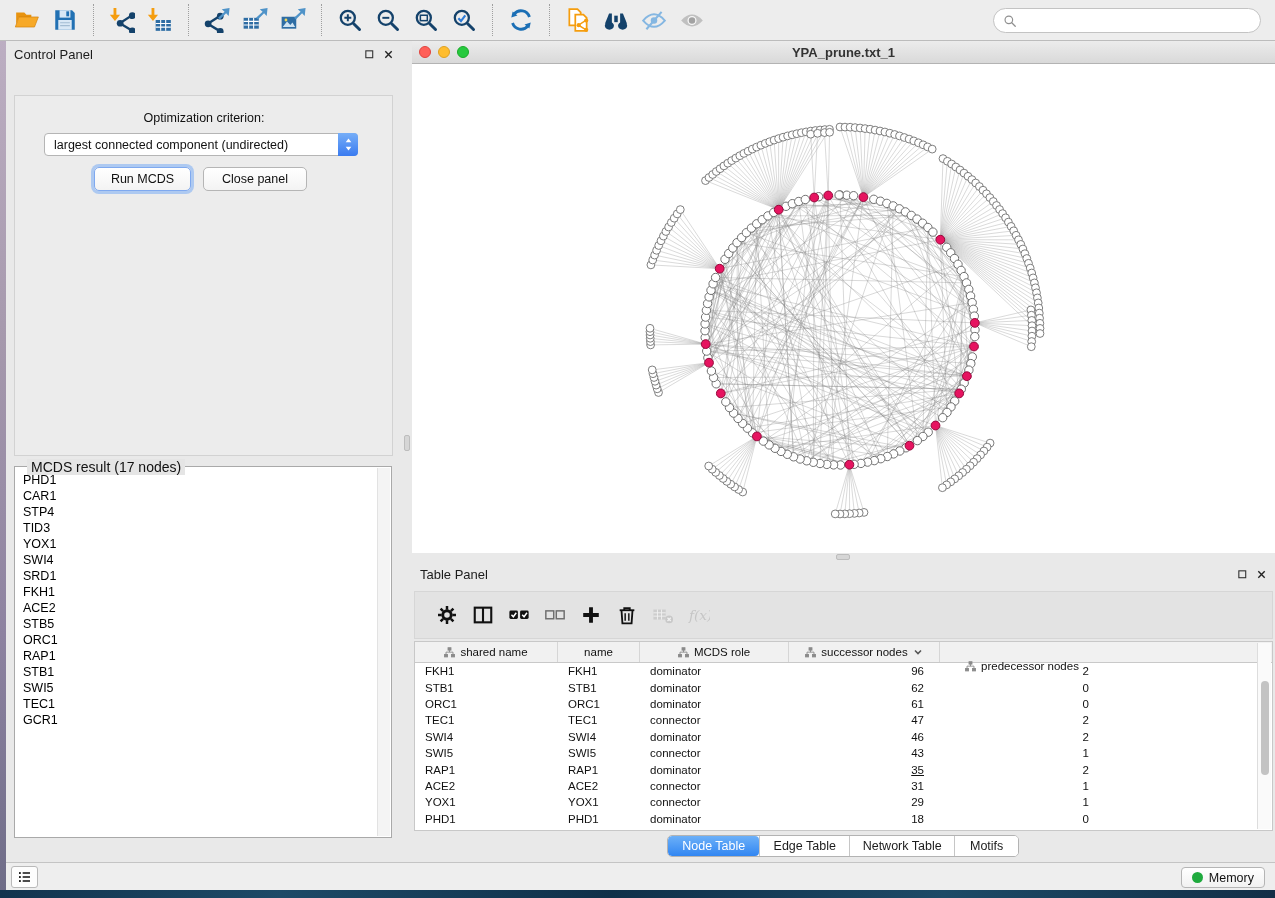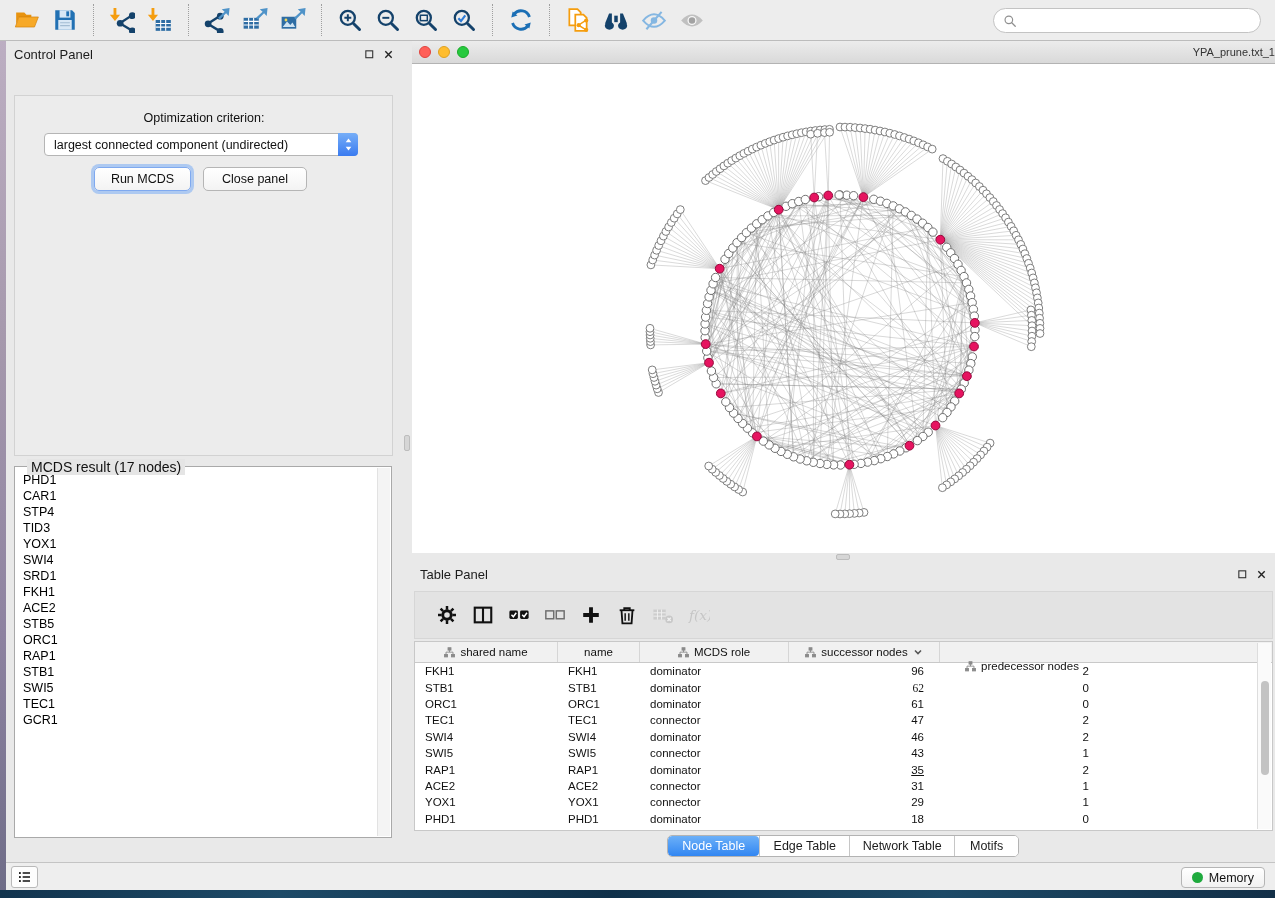--- a/index.html
+++ b/index.html
@@ -51,21 +51,21 @@
   #h-splitter { position:absolute; left:412px; top:553px; width:863px; height:8px; background:#e9e9e9; }
   #h-grip { position:absolute; left:424px; top:1px; width:14px; height:6px; background:#d6d6d6; border:1px solid #bdbdbd; border-radius:2px; }
 
   
   #network-window { position:absolute; left:412px; top:41px; width:863px; height:512px; background:#fff; }
   #net-titlebar { height:23px; background:linear-gradient(180deg,#ececec,#d9d9d9); border-bottom:1px solid #b3b3b3; display:flex; align-items:center; position:relative; }
   .tl { width:12px; height:12px; border-radius:50%; margin-left:7px; }
   .tl.red { background:#ff5f58; border:1px solid #e0443e; }
   .tl.yellow { background:#ffbd2e; border:1px solid #dea123; }
   .tl.green { background:#27c93f; border:1px solid #1aab29; }
-  #net-title { position:absolute; left:0; width:100%; text-align:right; font-size:11px; color:#333; font-weight:normal; }
+  #net-title { position:absolute; left:0; width:100%; text-align:center; font-size:13px; color:#333; font-weight:bold; }
   #net-canvas { width:863px; height:489px; background:#fff; }
 
   
   #table-panel { position:absolute; left:412px; top:561px; width:863px; height:301px; background:#e9e9e9; }
   #tp-toolbar { position:absolute; left:2px; top:30px; width:859px; height:48px; background:#e3e3e3; border:1px solid #d6d6d6; display:flex; align-items:center; padding-left:14px; }
   .tp-btn { width:36px; height:36px; display:flex; align-items:center; justify-content:center; }
   .tp-btn svg { width:22px; height:22px; }
   .tp-btn.disabled { opacity:.5; }
   #table-wrap { position:absolute; left:2px; top:80px; width:859px; height:190px; background:#fff; border:1px solid #c8c8c8; }
   #thead { display:flex; height:21px; background:#f1f1f1; border-bottom:1px solid #c9c9c9; }
@@ -1134,21 +1134,21 @@
           <div class="td left" style="width: 143px;">FKH1</div>
           <div class="td left" style="width: 82px;">FKH1</div>
           <div class="td left" style="width: 149px;">dominator</div>
           <div class="td right" style="width: 151px;">96</div>
           <div class="td right" style="width: 165px;">2</div>
         </div>
         <div class="tr">
           <div class="td left" style="width: 143px;">STB1</div>
           <div class="td left" style="width: 82px;">STB1</div>
           <div class="td left" style="width: 149px;">dominator</div>
-          <div class="td right" style="width: 151px; font-family: Liberation Serif, serif;">62</div>
+          <div class="td right" style="width: 151px;">62</div>
           <div class="td right" style="width: 165px;">0</div>
         </div>
         <div class="tr">
           <div class="td left" style="width: 143px;">ORC1</div>
           <div class="td left" style="width: 82px;">ORC1</div>
           <div class="td left" style="width: 149px;">dominator</div>
           <div class="td right" style="width: 151px;">61</div>
           <div class="td right" style="width: 165px;">0</div>
         </div>
         <div class="tr">

